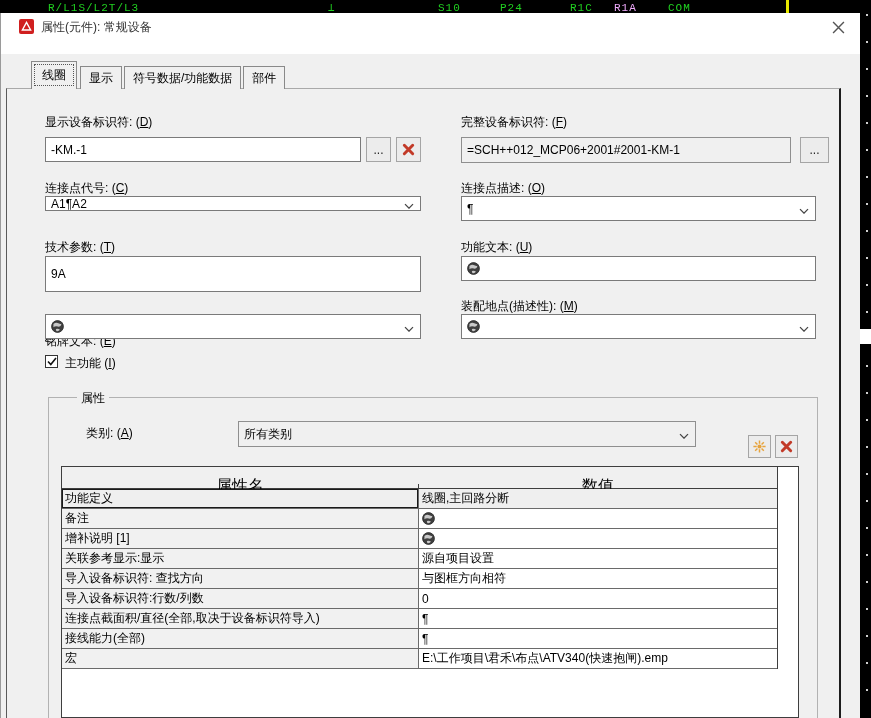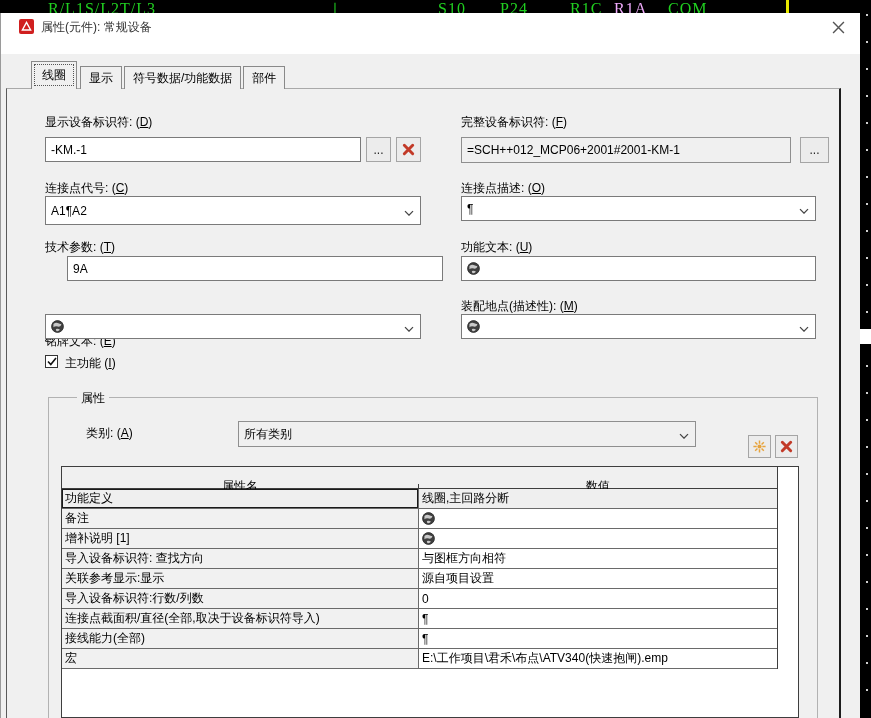--- a/index.html
+++ b/index.html
@@ -1,22 +1,22 @@
 <!DOCTYPE html>
 <html><head>
 <meta charset="utf-8">
 <style>
   html,body{margin:0;padding:0;background:#000;}
   *{box-sizing:border-box;}
   .screen{position:relative;width:871px;height:718px;background:#000;overflow:hidden;
           font-family:"Liberation Sans","DejaVu Sans",sans-serif;font-size:12px;color:#000;}
   
   .topstrip{position:absolute;left:0;top:0;width:871px;height:13px;background:#000;overflow:hidden;}
-  .topstrip span{position:absolute;top:0;font-family:Liberation Serif, serif;
-                 font-size:16px;line-height:17px;letter-spacing:1px;color:#20cf20;white-space:pre;}
+  .topstrip span{position:absolute;top:0;font-family:Liberation Mono, monospace;
+                 font-size:11px;line-height:17px;letter-spacing:1px;color:#20cf20;white-space:pre;}
   .ytick{position:absolute;top:0;width:3px;height:13px;background:#e8e800;}
   .rightstrip{position:absolute;left:860px;top:0;width:11px;height:718px;background:#000;}
   .rightstrip .dots{position:absolute;left:6px;top:14px;width:2px;height:700px;
      background:repeating-linear-gradient(to bottom,#cfcfcf 0 2px,transparent 2px 27px);}
   .notch{position:absolute;left:0;top:329px;width:11px;height:15px;background:#fff;}
   
   .dialog{position:absolute;left:0;top:13px;width:860px;height:705px;background:#f0f0f0;
           border-left:1px solid #9a9a9a;}
   .titlebar{position:absolute;left:0;top:0;width:100%;height:41px;background:#fff;}
   .appicon{position:absolute;left:18px;top:6px;width:15px;height:15px;background:#d01f1f;
@@ -42,21 +42,21 @@
   .cb{position:absolute;width:13px;height:13px;background:#fff;border:1px solid #333;
       display:flex;align-items:center;justify-content:center;}
   .groupbox{position:absolute;left:47px;top:384px;width:770px;height:321px;
             border:1px solid #b2b2b2;border-bottom:none;}
   .grouplabel{position:absolute;left:76px;top:377px;background:#f0f0f0;padding:0 4px;font-size:12px;}
   
   .proptable{position:absolute;left:60px;top:453px;width:738px;height:252px;background:#fff;
              border:1px solid #3e3e3e;overflow:hidden;}
   .tgrid{width:716px;border-right:1px solid #3e3e3e;}
   .thead{display:flex;height:22px;background:#f0f0f0;border-bottom:1px solid #3e3e3e;}
-  .thead .hc{display:flex;align-items:center;justify-content:center;font-size:12px;margin-top:17px;}
+  .thead .hc{display:flex;align-items:center;justify-content:center;font-size:16px;margin-top:17px;}
   .hc.c1{width:357px;border-right:1px solid #3e3e3e;}
   .hc.c2{flex:1;}
   .trow{display:flex;height:20px;border-bottom:1px solid #6a6a6a;}
   .trow .tc{display:flex;align-items:center;padding:0 3px;font-size:12px;white-space:nowrap;overflow:hidden;}
   .tc.c1{width:357px;border-right:1px solid #6a6a6a;background:#f1f1f1;}
   .tc.c2{flex:1;background:#fff;}
   .trow.selected .tc{background:#efefef;}
   .trow.selected .tc.c1{box-shadow:inset 0 0 0 1px #1a1a1a;}
   .globe{display:inline-flex;width:13px;height:13px;margin-right:4px;flex:none;}
   u{text-decoration:underline;}
@@ -116,36 +116,36 @@
         </svg>
     </div>
 
     <div class="label" style="left:460px;top:101px;">完整设备标识符: (<u>F</u>)</div>
     <div class="field ro" style="left:460px;top:124px;width:330px;height:26px;">
       <span>=SCH++012_MCP06+2001#2001-KM-1</span>
     </div>
     <div class="btn" style="left:799px;top:124px;width:29px;height:26px;">...</div>
 
     <div class="label" style="left:44px;top:167px;">连接点代号: (<u>C</u>)</div>
-    <div class="field combo" style="left:44px;top:183px;width:376px;height:29px;">
+    <div class="field combo" style="left:44px;top:183px;width:376px;height:15px;">
       <span>A1¶A2</span>
       <span class="chev"><svg width="10" height="6" viewBox="0 0 10 6">
             <path d="M1 1 L5 5 L9 1" fill="none" stroke="#444" stroke-width="1.3"></path>
           </svg></span>
     </div>
     <div class="label" style="left:460px;top:167px;">连接点描述: (<u>O</u>)</div>
     <div class="field combo" style="left:460px;top:183px;width:355px;height:25px;">
       <span>¶</span>
       <span class="chev"><svg width="10" height="6" viewBox="0 0 10 6">
             <path d="M1 1 L5 5 L9 1" fill="none" stroke="#444" stroke-width="1.3"></path>
           </svg></span>
     </div>
 
     <div class="label" style="left:44px;top:226px;">技术参数: (<u>T</u>)</div>
-    <div class="field" style="left:44px;top:243px;width:376px;height:25px;margin-left:22px;">
+    <div class="field" style="left:44px;top:243px;width:376px;height:36px;">
       <span>9A</span>
     </div>
     <div class="label" style="left:460px;top:226px;">功能文本: (<u>U</u>)</div>
     <div class="field" style="left:460px;top:243px;width:355px;height:25px;">
       <span class="globe">
           <svg width="13" height="13" viewBox="0 0 16 16">
             <circle cx="8" cy="8" r="7.3" fill="#3f3f3f" stroke="#2a2a2a"></circle>
             <path d="M3 5 Q6 2.5 9 4 Q12 5.5 13 4.5 Q12 9 8.5 8 Q5 7 3 9 Z" fill="#c9c9c9"></path>
             <path d="M6 11 Q9 10 11 12 Q9 14.5 6.5 13.5 Z" fill="#c9c9c9"></path>
           </svg>
@@ -243,28 +243,28 @@
                 <span class="globe">
                   <svg width="13" height="13" viewBox="0 0 16 16">
                     <circle cx="8" cy="8" r="7.3" fill="#3f3f3f" stroke="#2a2a2a"></circle>
                     <path d="M3 5 Q6 2.5 9 4 Q12 5.5 13 4.5 Q12 9 8.5 8 Q5 7 3 9 Z" fill="#c9c9c9"></path>
                     <path d="M6 11 Q9 10 11 12 Q9 14.5 6.5 13.5 Z" fill="#c9c9c9"></path>
                   </svg>
                 </span>
               </div>
             </div>
             <div class="trow">
+              <div class="tc c1">关联参考显示:显示</div>
+              <div class="tc c2">源自项目设置</div>
+            </div>
+            <div class="trow">
               <div class="tc c1">导入设备标识符: 查找方向</div>
               <div class="tc c2">与图框方向相符</div>
             </div>
             <div class="trow">
-              <div class="tc c1">关联参考显示:显示</div>
-              <div class="tc c2">源自项目设置</div>
-            </div>
-            <div class="trow">
               <div class="tc c1">导入设备标识符:行数/列数</div>
               <div class="tc c2">0</div>
             </div>
             <div class="trow">
               <div class="tc c1">连接点截面积/直径(全部,取决于设备标识符导入)</div>
               <div class="tc c2">¶</div>
             </div>
             <div class="trow">
               <div class="tc c1">接线能力(全部)</div>
               <div class="tc c2">¶</div>

